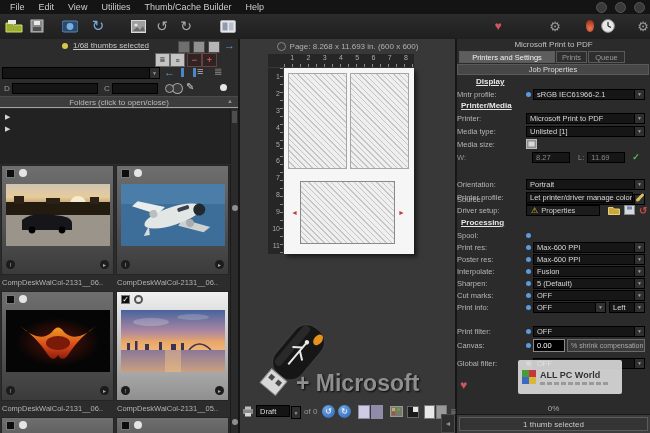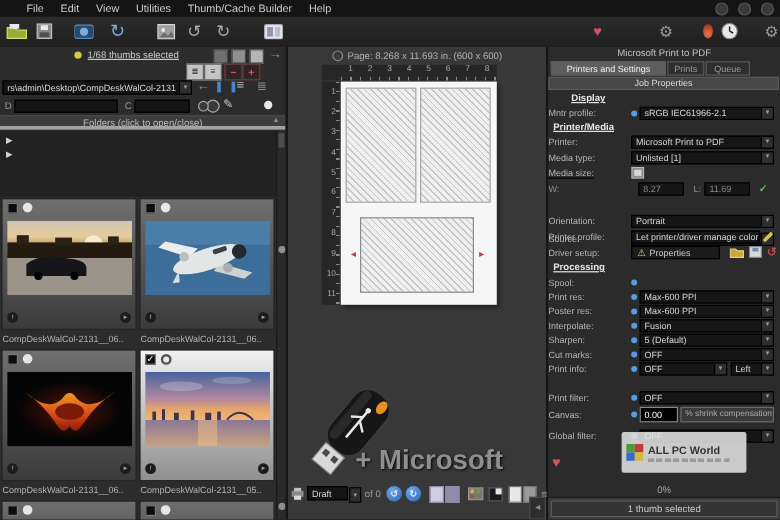--- a/index.html
+++ b/index.html
@@ -1,34 +1,34 @@
 <!DOCTYPE html>
 <html><head>
 <meta charset="utf-8">
 <style>
   html,body{margin:0;padding:0;}
   body{width:650px;height:433px;position:relative;overflow:hidden;background:#232323;
        font-family:"Liberation Sans",sans-serif;-webkit-font-smoothing:antialiased;}
   .abs{position:absolute;}
   
-  .menubar{position:absolute;top:0;left:0;width:650px;height:14px;background:#141414;display:flex;align-items:flex-end;padding-left:15px;box-sizing:border-box;}
+  .menubar{position:absolute;top:0;left:0;width:650px;height:14px;background:#141414;display:flex;align-items:flex-end;padding-left:3px;box-sizing:border-box;}
   .menu-item{color:#cccccc;font-size:9px;padding:0 7px;line-height:14px;white-space:nowrap;}
   .win-controls{position:absolute;top:2px;right:5px;display:flex;gap:8px;}
   .win-btn{width:9px;height:9px;border-radius:50%;background:#3a3a3a;border:1px solid #555;}
   .toolbar{position:absolute;top:14px;left:0;width:650px;height:25px;background:linear-gradient(#2c2c2c,#1f1f1f);border-bottom:1px solid #0e0e0e;}
   .tb-icon{position:absolute;top:3px;width:20px;height:18px;display:flex;align-items:center;justify-content:center;font-size:13px;color:#aaa;}
   
   .left-bg{position:absolute;top:39px;left:0;width:238px;height:394px;background:#2c2c2c;}
   .sel-link{color:#c8c8c8;font-size:8px;text-decoration:underline;}
   .sq-btn{position:absolute;width:10px;height:10px;border:1px solid #4a4a4a;}
   .mini-btn{position:absolute;width:13px;height:12px;border:1px solid #666;background:#c4c4c4;display:flex;align-items:center;justify-content:center;font-size:7px;color:#222;}
   .mini-btn.dark{background:#2e2424;border-color:#6a4040;color:#d05050;font-weight:bold;font-size:9px;}
   .field{background:#141414;border:1px solid #000;color:#d8d8d8;font-size:7.5px;display:flex;align-items:center;box-sizing:border-box;padding-left:3px;overflow:hidden;white-space:nowrap;}
   .dd{margin-left:auto;align-self:stretch;width:9px;background:#2f2f2f;border-left:1px solid #000;color:#9a9a9a;font-size:5px;display:flex;align-items:center;justify-content:center;flex:none;}
-  .folders-hdr{position:absolute;top:96px;left:0;width:238px;height:12px;background:#3d3d3d;border-top:1px solid #4a4a4a;border-bottom:3px solid #a3a3a3;color:#b8b8b8;font-size:8px;text-align:center;line-height:12px;box-sizing:border-box;}
+  .folders-hdr{position:absolute;top:96px;left:0;width:238px;height:12px;background:#3d3d3d;border-top:1px solid #4a4a4a;border-bottom:1px solid #a3a3a3;color:#b8b8b8;font-size:8px;text-align:center;line-height:12px;box-sizing:border-box;}
   .tree{position:absolute;top:109px;left:0;width:230px;height:55px;background:#222222;}
   .tree-arrow{color:#d5d5d5;font-size:7px;position:absolute;left:5px;}
   .vtrack{position:absolute;background:#2a2a2a;border-left:1px solid #1a1a1a;}
   
   .thumb{position:absolute;width:113px;height:110px;background:linear-gradient(#6f6f6f,#3b3b3b);border:1px solid #252525;box-sizing:border-box;}
   .thumb.selected{background:linear-gradient(#f1f1f1,#8f8f8f);}
   .thumb .img{position:absolute;left:4px;top:18px;width:104px;height:62px;}
   .cb{position:absolute;top:3px;left:4px;width:9px;height:9px;background:#0d0d0d;border:1px solid #7a7a7a;box-sizing:border-box;color:#fff;font-size:8px;line-height:7px;text-align:center;}
   .cdot{position:absolute;top:3px;left:17px;width:8px;height:8px;border-radius:50%;background:#e5e5e5;}
   .cdot.ring{background:transparent;border:2px solid #555;box-sizing:border-box;width:9px;height:9px;}
@@ -167,21 +167,20 @@
     <span>≡</span>
   </div>
 <div class="mini-btn dark" style="top:53px;left:187px;">
     <span>−</span>
   </div>
 <div class="mini-btn dark" style="top:53px;left:202px;">
     <span>+</span>
   </div>
 
 <div class="field" style="position:absolute;top:67px;left:2px;width:158px;height:12px;">
-  <span style="overflow:hidden;">rs\admin\Desktop\CompDeskWalCol-2131</span>
   <span class="dd">▼</span>
 </div>
 <div class="abs" style="top:66px;left:164px;color:#5a9ae0;font-size:11px;font-weight:bold;">←</div>
 <div class="abs" style="top:68px;left:181px;width:9px;height:9px;border-left:3px solid #4a86c8;border-right:3px solid #4a86c8;"></div>
 <div class="abs" style="top:65px;left:197px;color:#bbb;font-size:11px;">≡</div>
 <div class="abs" style="top:66px;left:214px;color:#8a8a8a;font-size:10px;">≣</div>
 
 <span class="abs" style="top:84px;left:4px;color:#999;font-size:8px;">D</span>
 <div class="field" style="position:absolute;top:83px;left:12px;width:86px;height:11px;"></div>
 <span class="abs" style="top:84px;left:104px;color:#999;font-size:8px;">C</span>
@@ -460,21 +459,21 @@
       <span class="dd">▼</span>
     </span>
 </div>
 <div class="rp-row" style="top:125px;">
   <span class="rp-label">Media type:</span>
   <span class="rp-field">
       <span>Unlisted [1]</span>
       <span class="dd">▼</span>
     </span>
 </div>
-<div class="rp-row" style="top:138px;text-decoration:underline;">
+<div class="rp-row" style="top:138px;">
   <span class="rp-label">Media size:</span>
   <svg width="11" height="10" style="margin-right:3px;flex:none;">
       <rect x="0.5" y="0.5" width="10" height="9" fill="#8f8f8f" stroke="#bbb"></rect>
       <rect x="2.5" y="2.5" width="6" height="5" fill="#d8d8d8"></rect>
     </svg>
 </div>
 <div class="rp-row" style="top:151px;">
   <span class="rp-label" style="width:72px;color:#8f8f8f;">W:</span>
   <span class="rp-mini" style="width:38px;">
       <span>8.27</span>

